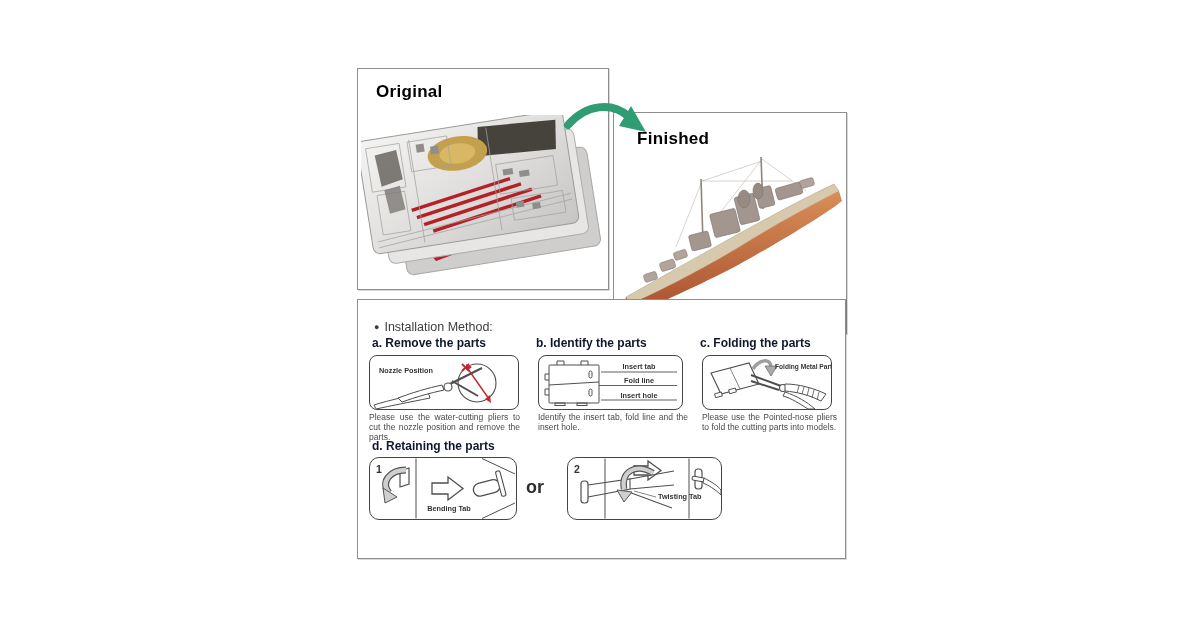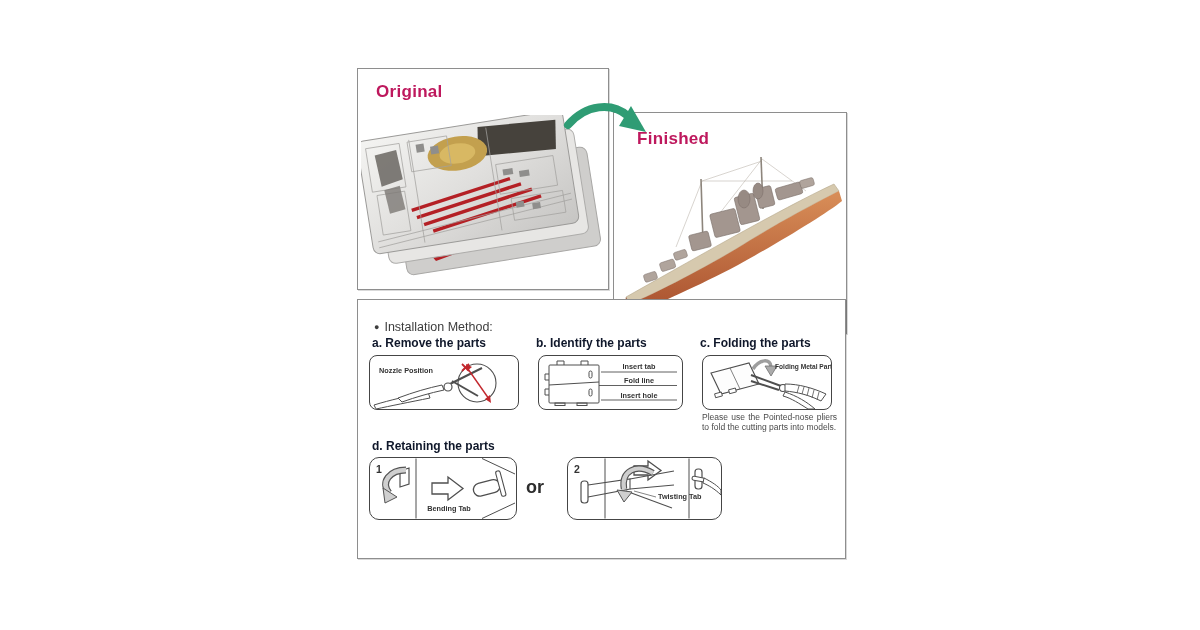--- a/index.html
+++ b/index.html
@@ -7,21 +7,21 @@
     position:relative; width:1200px; height:630px; background:#ffffff;
     font-family:"Liberation Sans", sans-serif; overflow:hidden;
   }
   .panel {
     position:absolute; background:#fff; border:1px solid #8e8e8e;
     box-shadow:1px 1px 0 rgba(0,0,0,0.15);
   }
   #original-panel { left:357px; top:68px; width:250px; height:220px; }
   #finished-panel { left:613px; top:68px; width:232px; height:220px;margin-top:44px; }
   .panel-label {
-    position:absolute; font-weight:bold; font-size:17px; color:#be185d; letter-spacing:0.3px;
+    position:absolute; font-weight:bold; font-size:17px; color:#000000; letter-spacing:0.3px;
   }
   #original-panel .panel-label { left:18px; top:13px; }
   #finished-panel .panel-label { left:23px; top:16px; }
   .panel-art { position:absolute; }
   #sheets-art { left:3px; top:46px; width:244px; height:170px; }
   #ship-art   { left:2px; top:38px; width:228px; height:178px; }
   #green-arrow { position:absolute; left:562px; top:99px; width:94px; height:50px; z-index:5; }
 
   .method-panel {
     position:absolute; left:357px; top:299px; width:487px; height:258px;
@@ -174,20 +174,21 @@
         </g>
         <g>
           <line x1="92" y1="8" x2="99" y2="15" stroke="#c2272d" stroke-width="1.8"></line>
           <line x1="99" y1="8" x2="92" y2="15" stroke="#c2272d" stroke-width="1.8"></line>
           <line x1="98" y1="13" x2="119" y2="43" stroke="#c2272d" stroke-width="1.4"></line>
           <polygon points="96,8 102,11 97,15" fill="#c2272d"></polygon>
           <polygon points="121,47 120,39 115,43" fill="#c2272d"></polygon>
         </g>
       </svg>
     </div>
+    <div class="caption" id="caption-a">Please use the water-cutting pliers to cut the nozzle position and remove the parts.</div>
 
     <div class="step-heading" id="heading-b">b. Identify the parts</div>
     <div class="diagram" id="diagram-b">
       <svg viewBox="0 0 143 53">
         <g fill="none" stroke="#4f4f4f" stroke-width="1">
           <rect x="10" y="9" width="50" height="38" rx="1"></rect>
           <path d="M18,9 v-4 h7 v4"></path>
           <path d="M42,9 v-4 h7 v4"></path>
           <path d="M10,18 h-4 v6 h4"></path>
           <path d="M10,33 h-4 v6 h4"></path>
@@ -200,20 +201,21 @@
         <g stroke="#4f4f4f" stroke-width="0.9">
           <line x1="62" y1="16" x2="138" y2="16"></line>
           <line x1="60" y1="29.5" x2="138" y2="29.5"></line>
           <line x1="62" y1="44" x2="138" y2="44"></line>
         </g>
         <text class="diag-label" x="100" y="13" text-anchor="middle">Insert tab</text>
         <text class="diag-label" x="100" y="27" text-anchor="middle">Fold line</text>
         <text class="diag-label" x="100" y="41.5" text-anchor="middle">Insert hole</text>
       </svg>
     </div>
+    <div class="caption" id="caption-b">Identify the insert tab, fold line and the insert hole.</div>
 
     <div class="step-heading" id="heading-c">c. Folding the parts</div>
     <div class="diagram" id="diagram-c">
       <svg viewBox="0 0 128 53">
         <g>
           <polygon points="8,17 46,7 56,28 18,38" fill="#fdfdfd" stroke="#4f4f4f" stroke-width="1.1"></polygon>
           <line x1="27" y1="12" x2="37" y2="33" stroke="#4f4f4f" stroke-width="0.7"></line>
           <rect x="12" y="37" width="7" height="4" fill="#fff" stroke="#4f4f4f" stroke-width="0.9" transform="rotate(-15 15 39)"></rect>
           <rect x="26" y="33" width="7" height="4" fill="#fff" stroke="#4f4f4f" stroke-width="0.9" transform="rotate(-15 29 35)"></rect>
         </g>

